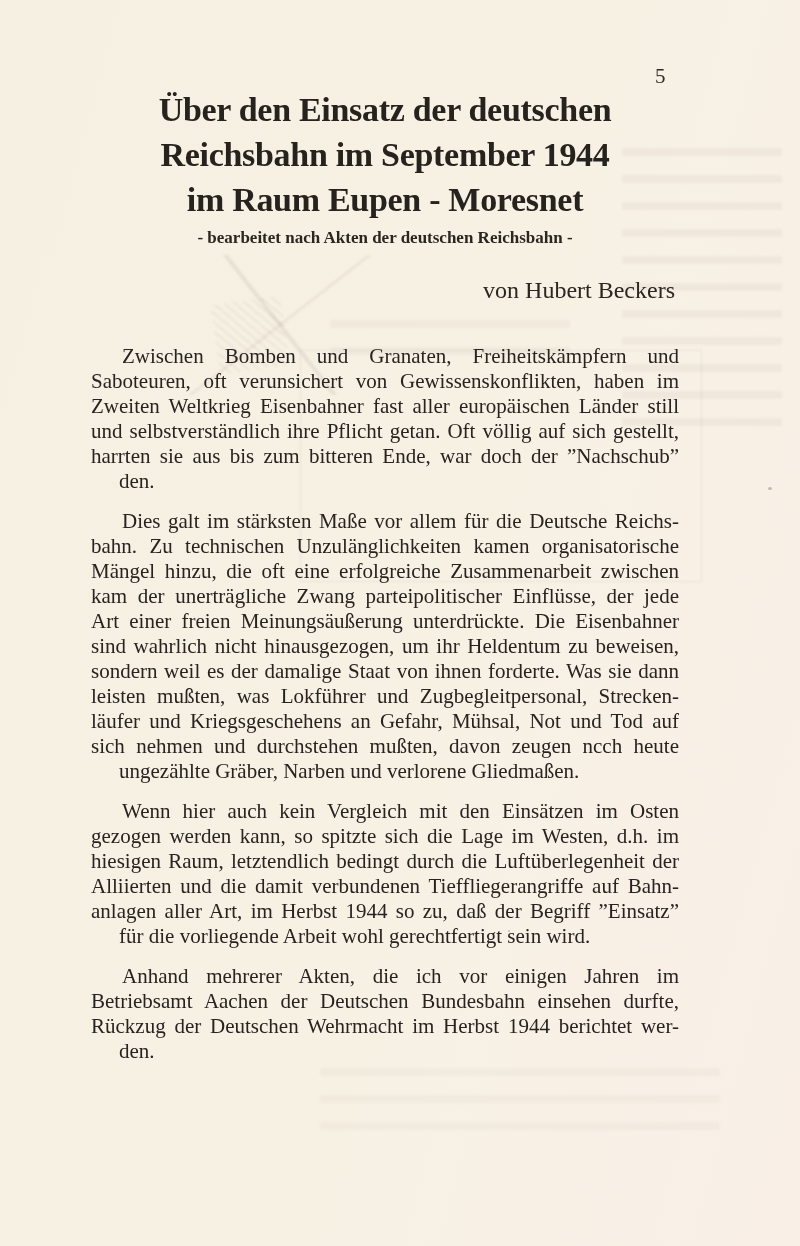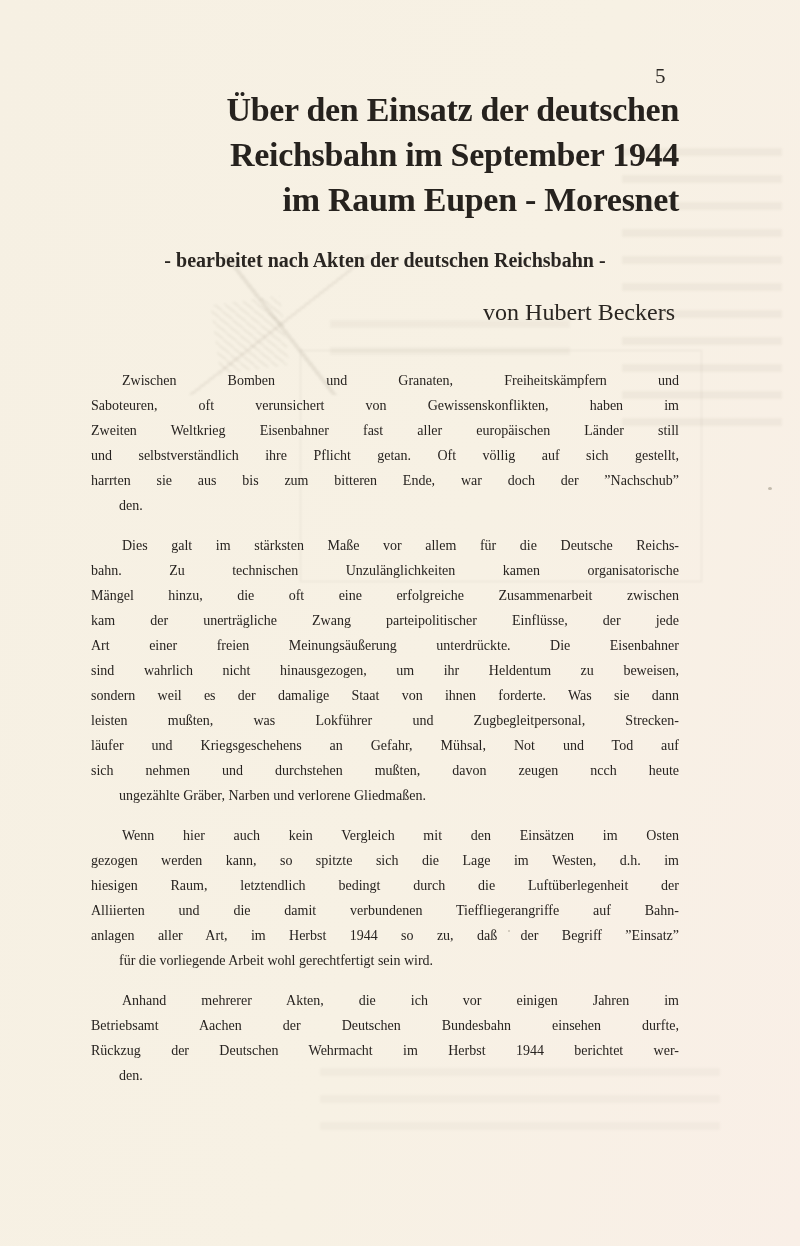--- a/index.html
+++ b/index.html
@@ -57,31 +57,31 @@
     font-size:21px;line-height:24px;color:#2e2a26;
   }
   header{
     position:absolute;top:87px;left:91px;width:588px;
     text-align:center;
   }
   h1{
     margin:0;font-size:34px;line-height:45px;font-weight:bold;
     letter-spacing:-0.3px;color:#26221e;
   }
-  h1 .tline{display:block;text-align:right;}
+  h1 .tline{display:block;}
   .subtitle{
-    margin-top:26px;font-size:20px;line-height:24px;font-weight:bold;color:#2a2622;
+    margin-top:4px;font-size:17px;line-height:24px;font-weight:bold;color:#2a2622;
   }
   .byline{
     margin-top:28px;font-size:24px;line-height:25px;text-align:right;
     padding-right:4px;color:#2a2622;
   }
   main{
-    position:absolute;top:368px;left:91px;width:588px;
-    font-size:14px;line-height:25px;color:var(--ink);
+    position:absolute;top:344px;left:91px;width:588px;
+    font-size:21px;line-height:25px;color:var(--ink);
   }
   .para{margin:0 0 15px 0;}
   .line{
     text-align:justify;
     text-align-last:justify;
     height:25px;overflow:hidden;
   }
   .line.last{text-align-last:left;margin-left:28px;}
   .line.first{text-indent:31px;}
 </style>

